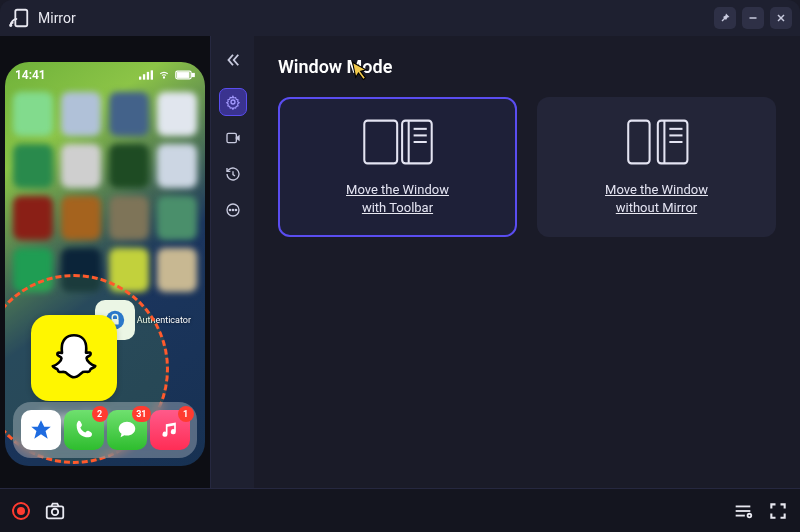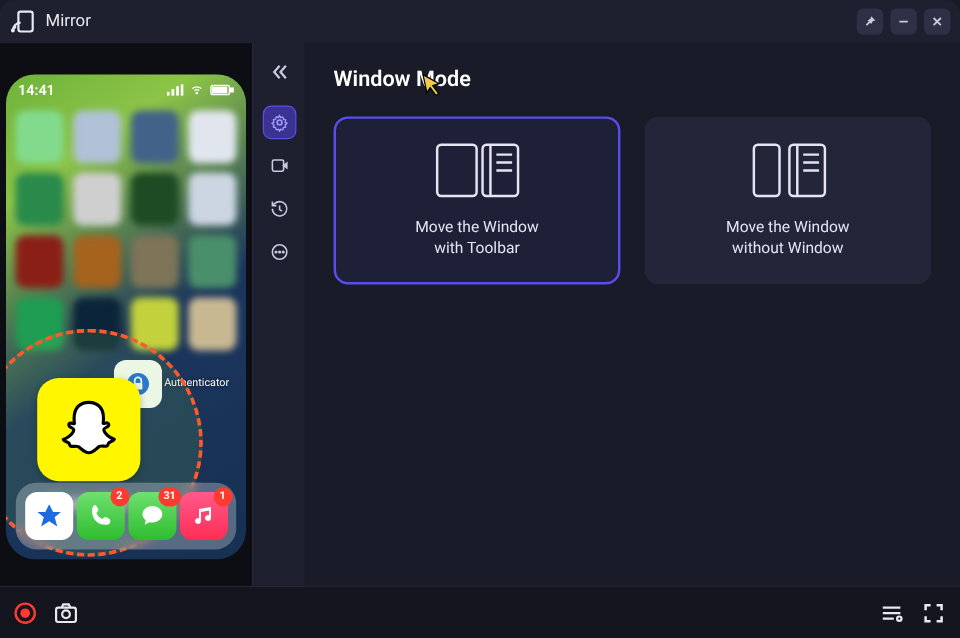--- a/index.html
+++ b/index.html
@@ -41,21 +41,21 @@
 
 .toolrail { width: 44px; background:#1e2030; display:flex; flex-direction:column; align-items:center; padding-top:10px; gap:8px; border-left:1px solid #262840; }
 .toolrail .collapse { width:28px; height:28px; display:flex; align-items:center; justify-content:center; color:#c8cade; cursor:pointer; margin-bottom:6px; }
 .toolrail .tbtn { width:28px; height:28px; border-radius:7px; display:flex; align-items:center; justify-content:center; color:#c8cade; cursor:pointer; }
 .toolrail .tbtn.active { background:#3a338f; color:#a49bff; border:1px solid #5a4df0; }
 
 
 .panel { flex:1; background:#1a1b28; padding:20px 24px; overflow:auto; }
 .panel h2 { font-size:18px; font-weight:600; color:#fff; position:relative; display:inline-block; }
 .cursor-pointer { position:absolute; left:68px; top:4px; }
-.options { display:flex; gap:20px; margin-top:20px; }
+.options { display:flex; gap:20px; margin-top:20px;text-decoration:underline; }
 .option-card { flex:1; max-width:240px; height:140px; border-radius:12px; background:#232538; border:2px solid transparent; display:flex; flex-direction:column; align-items:center; justify-content:center; gap:14px; cursor:pointer; color:#e4e4f2; }
 .option-card.selected { border-color:#5a4df0; background:#1e2038; }
 .option-card .caption { font-size:13px; text-align:center; line-height:1.4; }
 
 
 .bottombar { height:44px; background:#14151f; display:flex; align-items:center; padding:0 12px; gap:14px; border-top:1px solid #262840; }
 .recbtn { width:18px; height:18px; border-radius:50%; border:2px solid #ff3b30; display:flex; align-items:center; justify-content:center; cursor:pointer; }
 .recbtn::after { content:""; width:8px; height:8px; border-radius:50%; background:#ff3b30; }
 .cambtn, .fsbtn, .listbtn { color:#e8e8f0; cursor:pointer; display:flex; align-items:center; justify-content:center; }
 .bottombar .spacer { flex:1; }
@@ -244,21 +244,21 @@
       <div class="option-card">
         <svg width="74" height="50" viewBox="0 0 90 60" fill="none" stroke="#e4e4f2" stroke-width="2.5">
           <rect x="10" y="4" width="26" height="52" rx="4"></rect>
           <rect x="46" y="4" width="36" height="52" rx="4"></rect>
           <line x1="54" y1="4" x2="54" y2="56"></line>
           <line x1="60" y1="14" x2="76" y2="14"></line>
             <line x1="60" y1="22" x2="76" y2="22"></line>
             <line x1="60" y1="30" x2="76" y2="30"></line>
         </svg>
         <div class="caption">
-          <span>Move the Window</span><br><span>without Window</span>
+          <span>Move the Window</span><br><span>without Mirror</span>
         </div>
       </div>
     </div>
   </div>
 </div>
 
 <div class="bottombar">
   <div class="recbtn"></div>
   <div class="cambtn">
     <svg width="22" height="22" viewBox="0 0 24 24" fill="none" stroke="currentColor" stroke-width="2">

